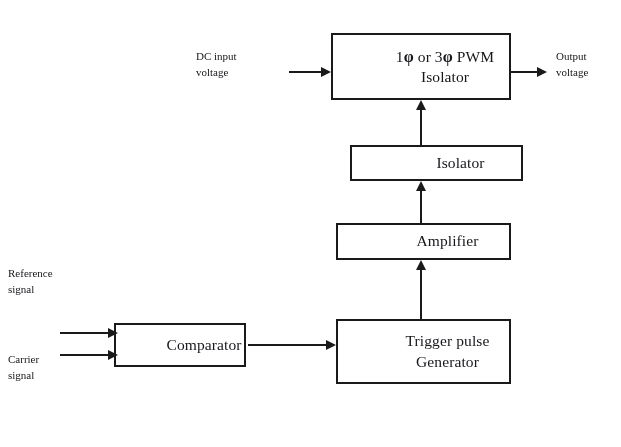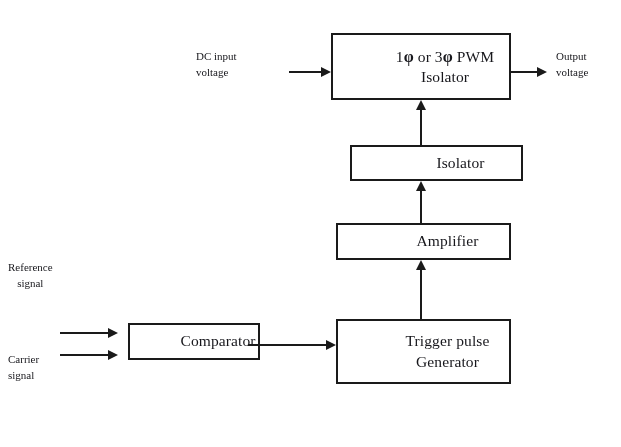--- a/index.html
+++ b/index.html
@@ -115,28 +115,28 @@
   </div>
 
   <div class="vline" style="left:420px; top:270px; width:2px; height:49px;"></div>
   <div class="arrow-u" style="left:416px; top:260px;"></div>
 
   <div class="blk" style="left:336px; top:319px; width:175px; height:65px;">
     <span class="ln">Trigger pulse</span>
     <span class="ln">Generator</span>
   </div>
 
-  <div class="blk" style="left:128px; top:323px; width:132px; height:37px; justify-content:center;">
+  <div class="blk" style="left:114px; top:323px; width:132px; height:44px; justify-content:center;">
     <span class="ln">Comparator</span>
   </div>
 
   <div class="hline" style="left:248px; top:344px; width:80px;"></div>
   <div class="arrow-r" style="left:326px; top:340px;"></div>
 
-  <div class="lbl" style="left:8px; top:260px;text-align:center;">
+  <div class="lbl" style="left:8px; top:266px;">
     <span class="ln">Reference</span>
     <span class="ln">signal</span>
   </div>
   <div class="hline" style="left:60px; top:332px; width:50px;"></div>
   <div class="arrow-r" style="left:108px; top:328px;"></div>
 
   <div class="hline" style="left:60px; top:354px; width:50px;"></div>
   <div class="arrow-r" style="left:108px; top:350px;"></div>
   <div class="lbl" style="left:8px; top:352px;">
     <span class="ln">Carrier</span>

